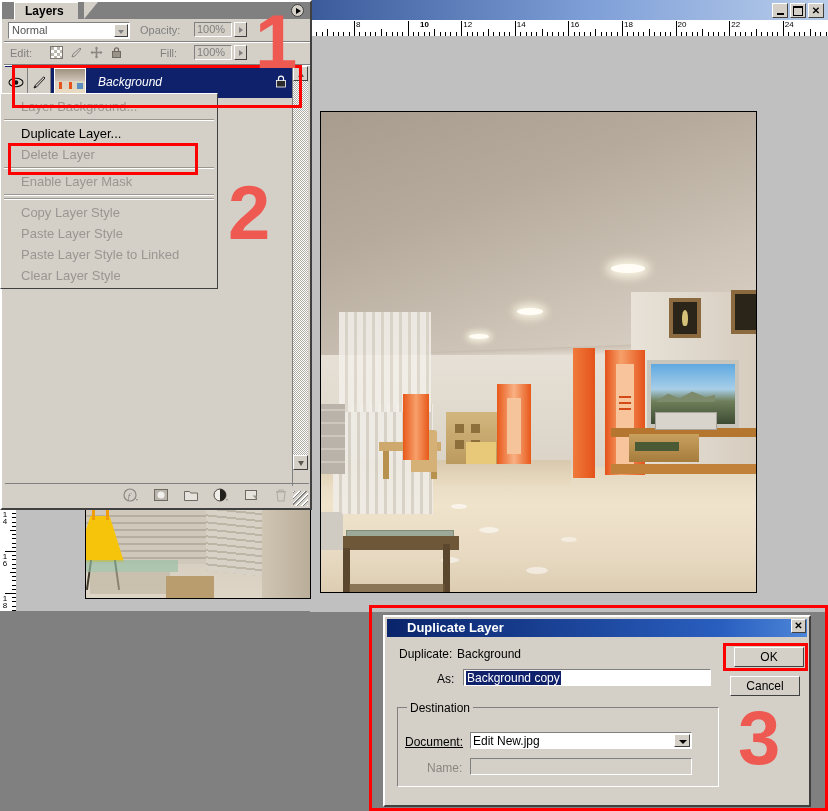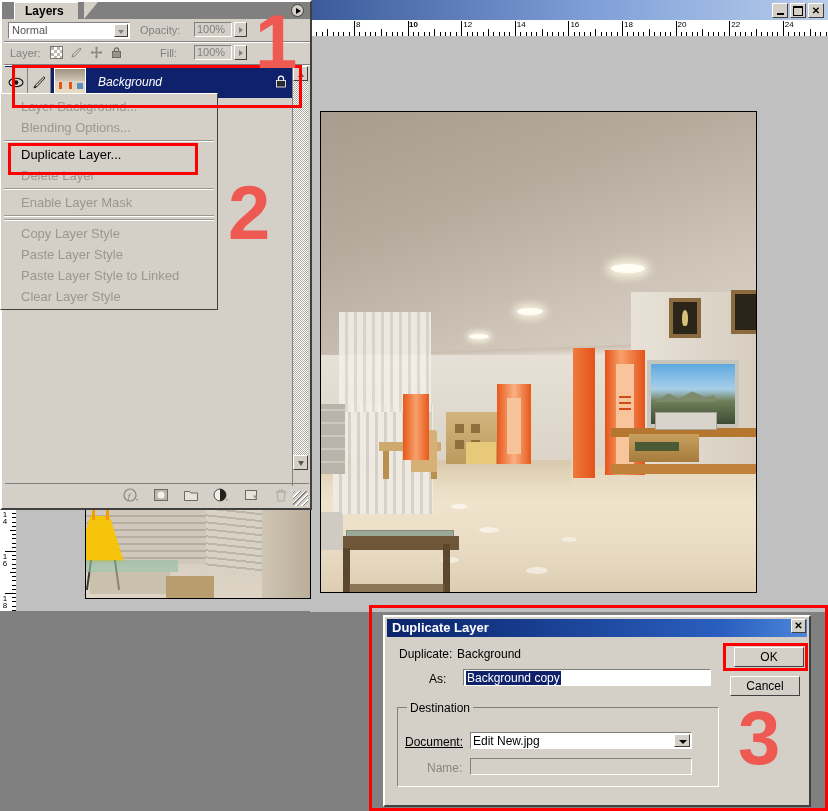--- a/index.html
+++ b/index.html
@@ -171,21 +171,21 @@
 
   
   #dup-dialog{
     left:383px;top:615px;width:428px;height:192px;
     background:#d4d0c8;border:2px solid;border-color:#fff #404040 #404040 #fff;
     box-sizing:border-box;
   }
   #dup-title{
     position:absolute;left:2px;top:2px;right:2px;height:18px;
     background:linear-gradient(to right,#0a246a,#2a5fc0 80%,#4c86d8);
-    color:#fff;font-weight:bold;font-size:13px;line-height:18px;padding-left:5px;box-sizing:border-box;
+    color:#fff;font-weight:bold;font-size:13px;line-height:18px;padding-left:20px;box-sizing:border-box;
   }
   #dup-close{
     position:absolute;right:3px;top:2px;width:15px;height:14px;background:#d4d0c8;
     border:1px solid;border-color:#fff #404040 #404040 #fff;box-sizing:border-box;
     font-size:10px;font-weight:bold;line-height:12px;text-align:center;color:#000;
   }
   .dlg-lbl{font-size:12px;color:#000;}
   .dlg-field{
     background:#fff;border:1px solid;border-color:#808080 #fff #fff #808080;
     height:17px;box-sizing:border-box;font-size:12px;padding:1px 2px;
@@ -231,21 +231,21 @@
       <div class="tick" style="left: 49.36px; height: 4px;"></div>
       <div class="tick" style="left: 54.72px; height: 4px;"></div>
       <div class="tick" style="left: 60.08px; height: 4px;"></div>
       <div class="tick" style="left: 65.44px; height: 4px;"></div>
       <div class="tick" style="left: 70.8px; height: 7px;"></div>
       <div class="tick" style="left: 76.16px; height: 4px;"></div>
       <div class="tick" style="left: 81.52px; height: 4px;"></div>
       <div class="tick" style="left: 86.88px; height: 4px;"></div>
       <div class="tick" style="left: 92.24px; height: 4px;"></div>
       <div class="tick" style="left: 97.6px; height: 15px;"></div>
-      <div class="num" style="left: 99px; font-weight: bold;">10</div>
+      <div class="num" style="left: 110px; font-weight: bold;">10</div>
       <div class="tick" style="left: 102.96px; height: 4px;"></div>
       <div class="tick" style="left: 108.32px; height: 4px;"></div>
       <div class="tick" style="left: 113.68px; height: 4px;"></div>
       <div class="tick" style="left: 119.04px; height: 4px;"></div>
       <div class="tick" style="left: 124.4px; height: 7px;"></div>
       <div class="tick" style="left: 129.76px; height: 4px;"></div>
       <div class="tick" style="left: 135.12px; height: 4px;"></div>
       <div class="tick" style="left: 140.48px; height: 4px;"></div>
       <div class="tick" style="left: 145.84px; height: 4px;"></div>
       <div class="tick" style="left: 151.2px; height: 15px;"></div>
@@ -494,21 +494,21 @@
       <span class="arrow"></span>
     </div>
     <span class="lbl" style="position:absolute;left:134px;top:3px;">Opacity:</span>
     <span class="numbox" style="position:absolute;left:188px;top:1px;">100%</span>
     <span class="spin" style="position:absolute;left:228px;top:1px;"></span>
   </div>
 
   <div id="panel-sep1"></div>
 
   <div id="lock-row">
-    <span class="lbl" style="position:absolute;left:4px;top:3px;">Layer:</span>
+    <span class="lbl" style="position:absolute;left:4px;top:3px;">Edit:</span>
     <span class="lockicon" style="position:absolute;left:40px;top:2px;
         background:repeating-conic-gradient(#fff 0% 25%,#bdb8b0 0% 50%) 0 0/6px 6px;border:1px solid #7a766f;box-sizing:border-box;"></span>
     <span class="lockicon" style="position:absolute;left:60px;top:2px;">
       <svg width="13" height="13" viewBox="0 0 13 13">
           <path d="M2 11 L5 10 L11 3 L10 2 L3 8 Z" fill="none" stroke="#8b8680" stroke-width="1"></path>
         </svg>
     </span>
     <span class="lockicon" style="position:absolute;left:80px;top:2px;">
       <svg width="13" height="13" viewBox="0 0 13 13">
           <path d="M6.5 1 L6.5 12 M1 6.5 L12 6.5" stroke="#8b8680" stroke-width="1.6"></path>
@@ -607,21 +607,20 @@
       <svg width="16" height="16" viewBox="0 0 16 16">
           <path d="M4 5 h8 l-1 9 h-6 z" fill="none" stroke="#b0aba3" stroke-width="1.1"></path>
           <path d="M3 4.5 h10 M6 4.5 v-1.5 h4 v1.5" fill="none" stroke="#b0aba3" stroke-width="1.1"></path>
         </svg>
     </span>
   </div>
 </div>
 
 <div class="abs" id="context-menu">
     <div class="mi">Layer Background...</div>
-    <div class="mi">Blending Options...</div>
     <div class="msep"></div>
     <div class="mi enabled">Duplicate Layer...</div>
     <div class="mi">Delete Layer</div>
     <div class="msep"></div>
     <div class="mi">Enable Layer Mask</div>
     <div class="msep"></div>
     <div class="msep"></div>
     <div class="mi">Copy Layer Style</div>
     <div class="mi">Paste Layer Style</div>
     <div class="mi">Paste Layer Style to Linked</div>
@@ -630,21 +629,21 @@
 
 <div class="abs" id="dup-dialog">
   <div id="dup-title">
     <span>Duplicate Layer</span>
   </div>
   <div id="dup-close">✕</div>
 
   <span class="dlg-lbl abs" style="left:14px;top:30px;">Duplicate:</span>
   <span class="dlg-lbl abs" style="left:72px;top:30px;">Background</span>
 
-  <span class="dlg-lbl abs" style="left:44px;top:55px;">As:</span>
+  <span class="dlg-lbl abs" style="left:52px;top:55px;">As:</span>
   <div class="dlg-field abs" style="left:78px;top:52px;width:248px;">
     <span style="background:#10216b;color:#fff;padding:0 1px;">Background copy</span>
   </div>
 
   <div id="group-dest"></div>
   <span id="group-dest-lbl">Destination</span>
 
   <span class="dlg-lbl abs" style="left:20px;top:118px;text-decoration:underline;">Document:</span>
   <div class="dlg-field abs" style="left:85px;top:115px;width:222px;">
     <span>Edit New.jpg</span>

